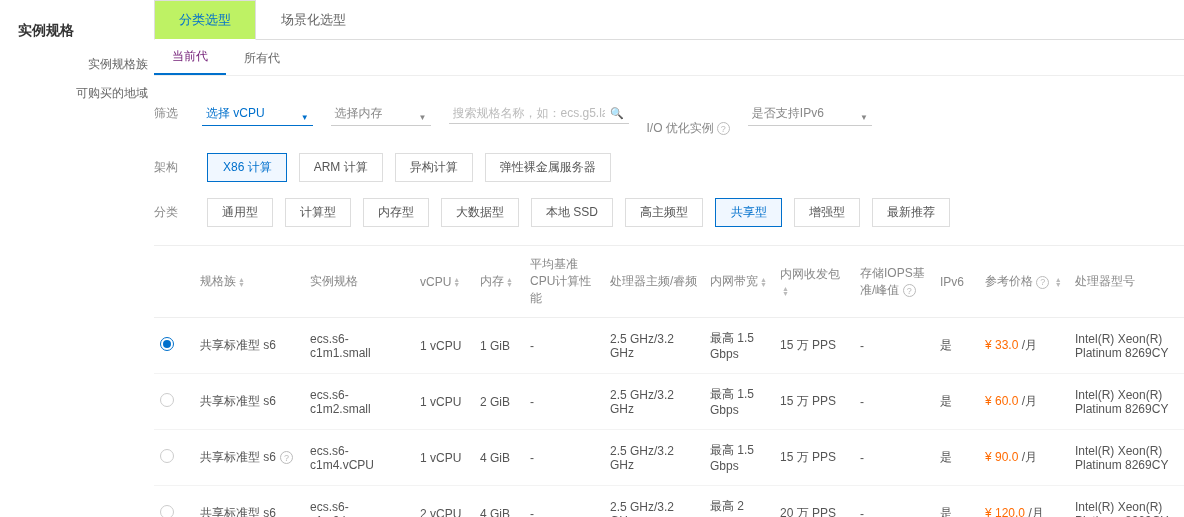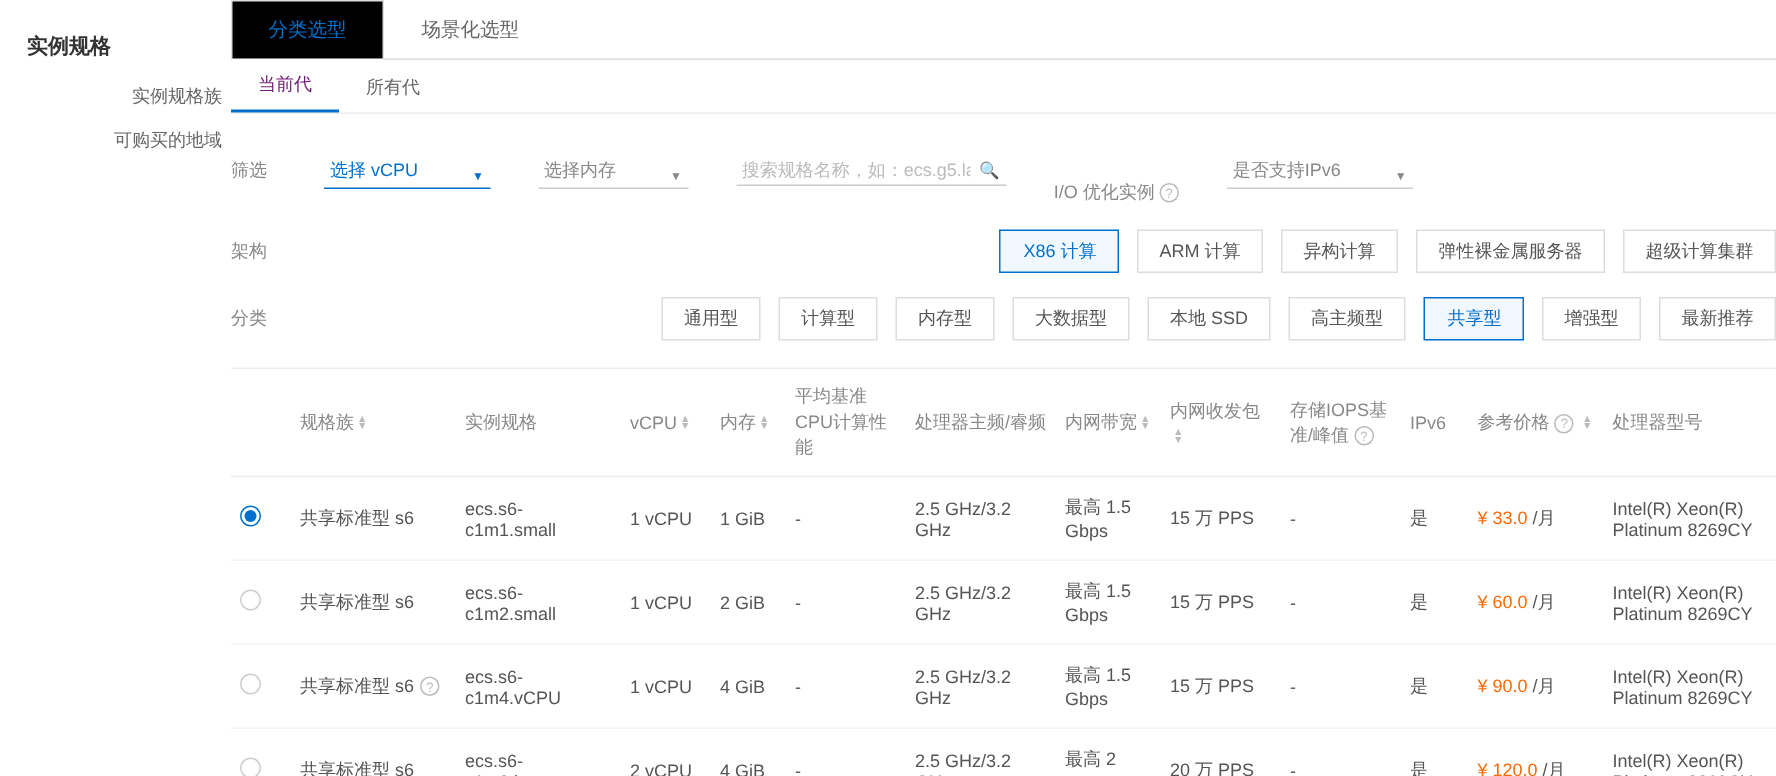--- a/index.html
+++ b/index.html
@@ -4,35 +4,35 @@
 <style>
 * { box-sizing: border-box; margin: 0; padding: 0; }
 body { font-family: "Microsoft YaHei", "PingFang SC", Arial, sans-serif; font-size: 12px; color: #333; background: #fff; }
 .page { display: flex; width: 1184px; }
 .sidebar { width: 150px; padding: 22px 0 0 18px; }
 .sidebar-title { font-size: 14px; font-weight: 600; color: #333; margin-bottom: 10px; }
 .sidebar-item { font-size: 12px; color: #666; padding: 6px 0; cursor: pointer; text-align: right; }
 .main { flex: 1; padding: 0 0 0 6px; }
 .tabs { border-bottom: 1px solid #ddd; height: 40px; display: flex; }
 .tab { padding: 10px 24px; font-size: 13px; color: #666; cursor: pointer; border: 1px solid transparent; border-bottom: none; }
-.tab.active { color: #0070cc; border-color: #ddd; border-bottom: 1px solid #fff; margin-bottom: -1px; background: #000000; }
+.tab.active { color: #0070cc; border-color: #ddd; border-bottom: 1px solid #fff; margin-bottom: -1px; background: #bef264; }
 .subtabs { height: 36px; display: flex; align-items: flex-end; padding: 6px 0 0 0; border-bottom: 1px solid #eee; }
 .subtab { padding: 8px 18px; font-size: 12px; color: #666; cursor: pointer; }
 .subtab.active { color: #701a75; border-bottom: 2px solid #0070cc; }
-.filter-row { display: flex; align-items: center; padding: 14px 0 8px 0; gap: 32px; }
+.filter-row { display: flex; align-items: center; padding: 14px 0 8px 0; gap: 18px; }
 .filter-label { color: #888; font-size: 12px; width: 30px; }
 .dropdown { display: flex; align-items: flex-end; gap: 36px; color: #888; border-bottom: 1px solid #ccc; padding: 3px 4px; cursor: pointer; font-size: 12px; }
 .dropdown.blue { color: #0070cc; border-bottom-color: #0070cc; }
 .caret { font-size: 8px; }
 .search-box { display: flex; align-items: center; border-bottom: 1px solid #ccc; padding: 3px 4px; width: 180px; color: #aaa; gap: 6px; }
 .search-box input { border: none; outline: none; font-size: 12px; width: 100%; color: #333; }
 .search-box input::placeholder { color: #bbb; }
 .io-label { color: #888; display: flex; align-items: center; gap: 3px; margin-top: 30px; }
 .help-icon { display: inline-flex; align-items: center; justify-content: center; width: 13px; height: 13px; border: 1px solid #bbb; border-radius: 50%; font-size: 9px; color: #bbb; }
-.chip-row { display: flex; align-items: center; padding: 8px 0; gap: 23px; justify-content: space-between; }
+.chip-row { display: flex; align-items: center; padding: 8px 0; gap: 23px; }
 .chip { border: 1px solid #ddd; padding: 5px 14px; font-size: 12px; color: #555; cursor: pointer; background: #fff; }
 .chip.active { border-color: #0070cc; color: #0070cc; background: #f0f7ff; padding-left: 15px; }
 .table-wrap { margin-top: 10px; border-top: 1px solid #eee; }
 table { width: 100%; border-collapse: collapse; table-layout: fixed; }
 th { text-align: left; font-weight: normal; color: #888; font-size: 12px; padding: 10px 6px; border-bottom: 1px solid #eee; vertical-align: middle; }
 td { padding: 12px 6px; border-bottom: 1px solid #f3f3f3; color: #555; font-size: 12px; vertical-align: middle; }
 .sort-icon { display: inline-flex; flex-direction: column; line-height: 5px; font-size: 7px; color: #bbb; margin-left: 2px; vertical-align: middle; }
 .radio { width: 14px; height: 14px; border: 1px solid #ccc; border-radius: 50%; display: inline-block; position: relative; }
 .radio.checked { border-color: #0070cc; }
 .radio.checked::after { content: ""; width: 8px; height: 8px; background: #0070cc; border-radius: 50%; position: absolute; top: 2px; left: 2px; }
@@ -86,21 +86,20 @@
       </span>
     </div>
 
     <div class="chip-row">
       <span class="filter-label">架构</span>
       <span id="arch-chips" style="display:flex;gap:12px">
           <span class="chip active">X86 计算</span>
           <span class="chip">ARM 计算</span>
           <span class="chip">异构计算</span>
           <span class="chip">弹性裸金属服务器</span>
-          <span class="chip">超级计算集群</span>
         </span>
     </div>
 
     <div class="chip-row">
       <span class="filter-label">分类</span>
       <span id="cat-chips" style="display:flex;gap:12px">
           <span class="chip">通用型</span>
           <span class="chip">计算型</span>
           <span class="chip">内存型</span>
           <span class="chip">大数据型</span>

